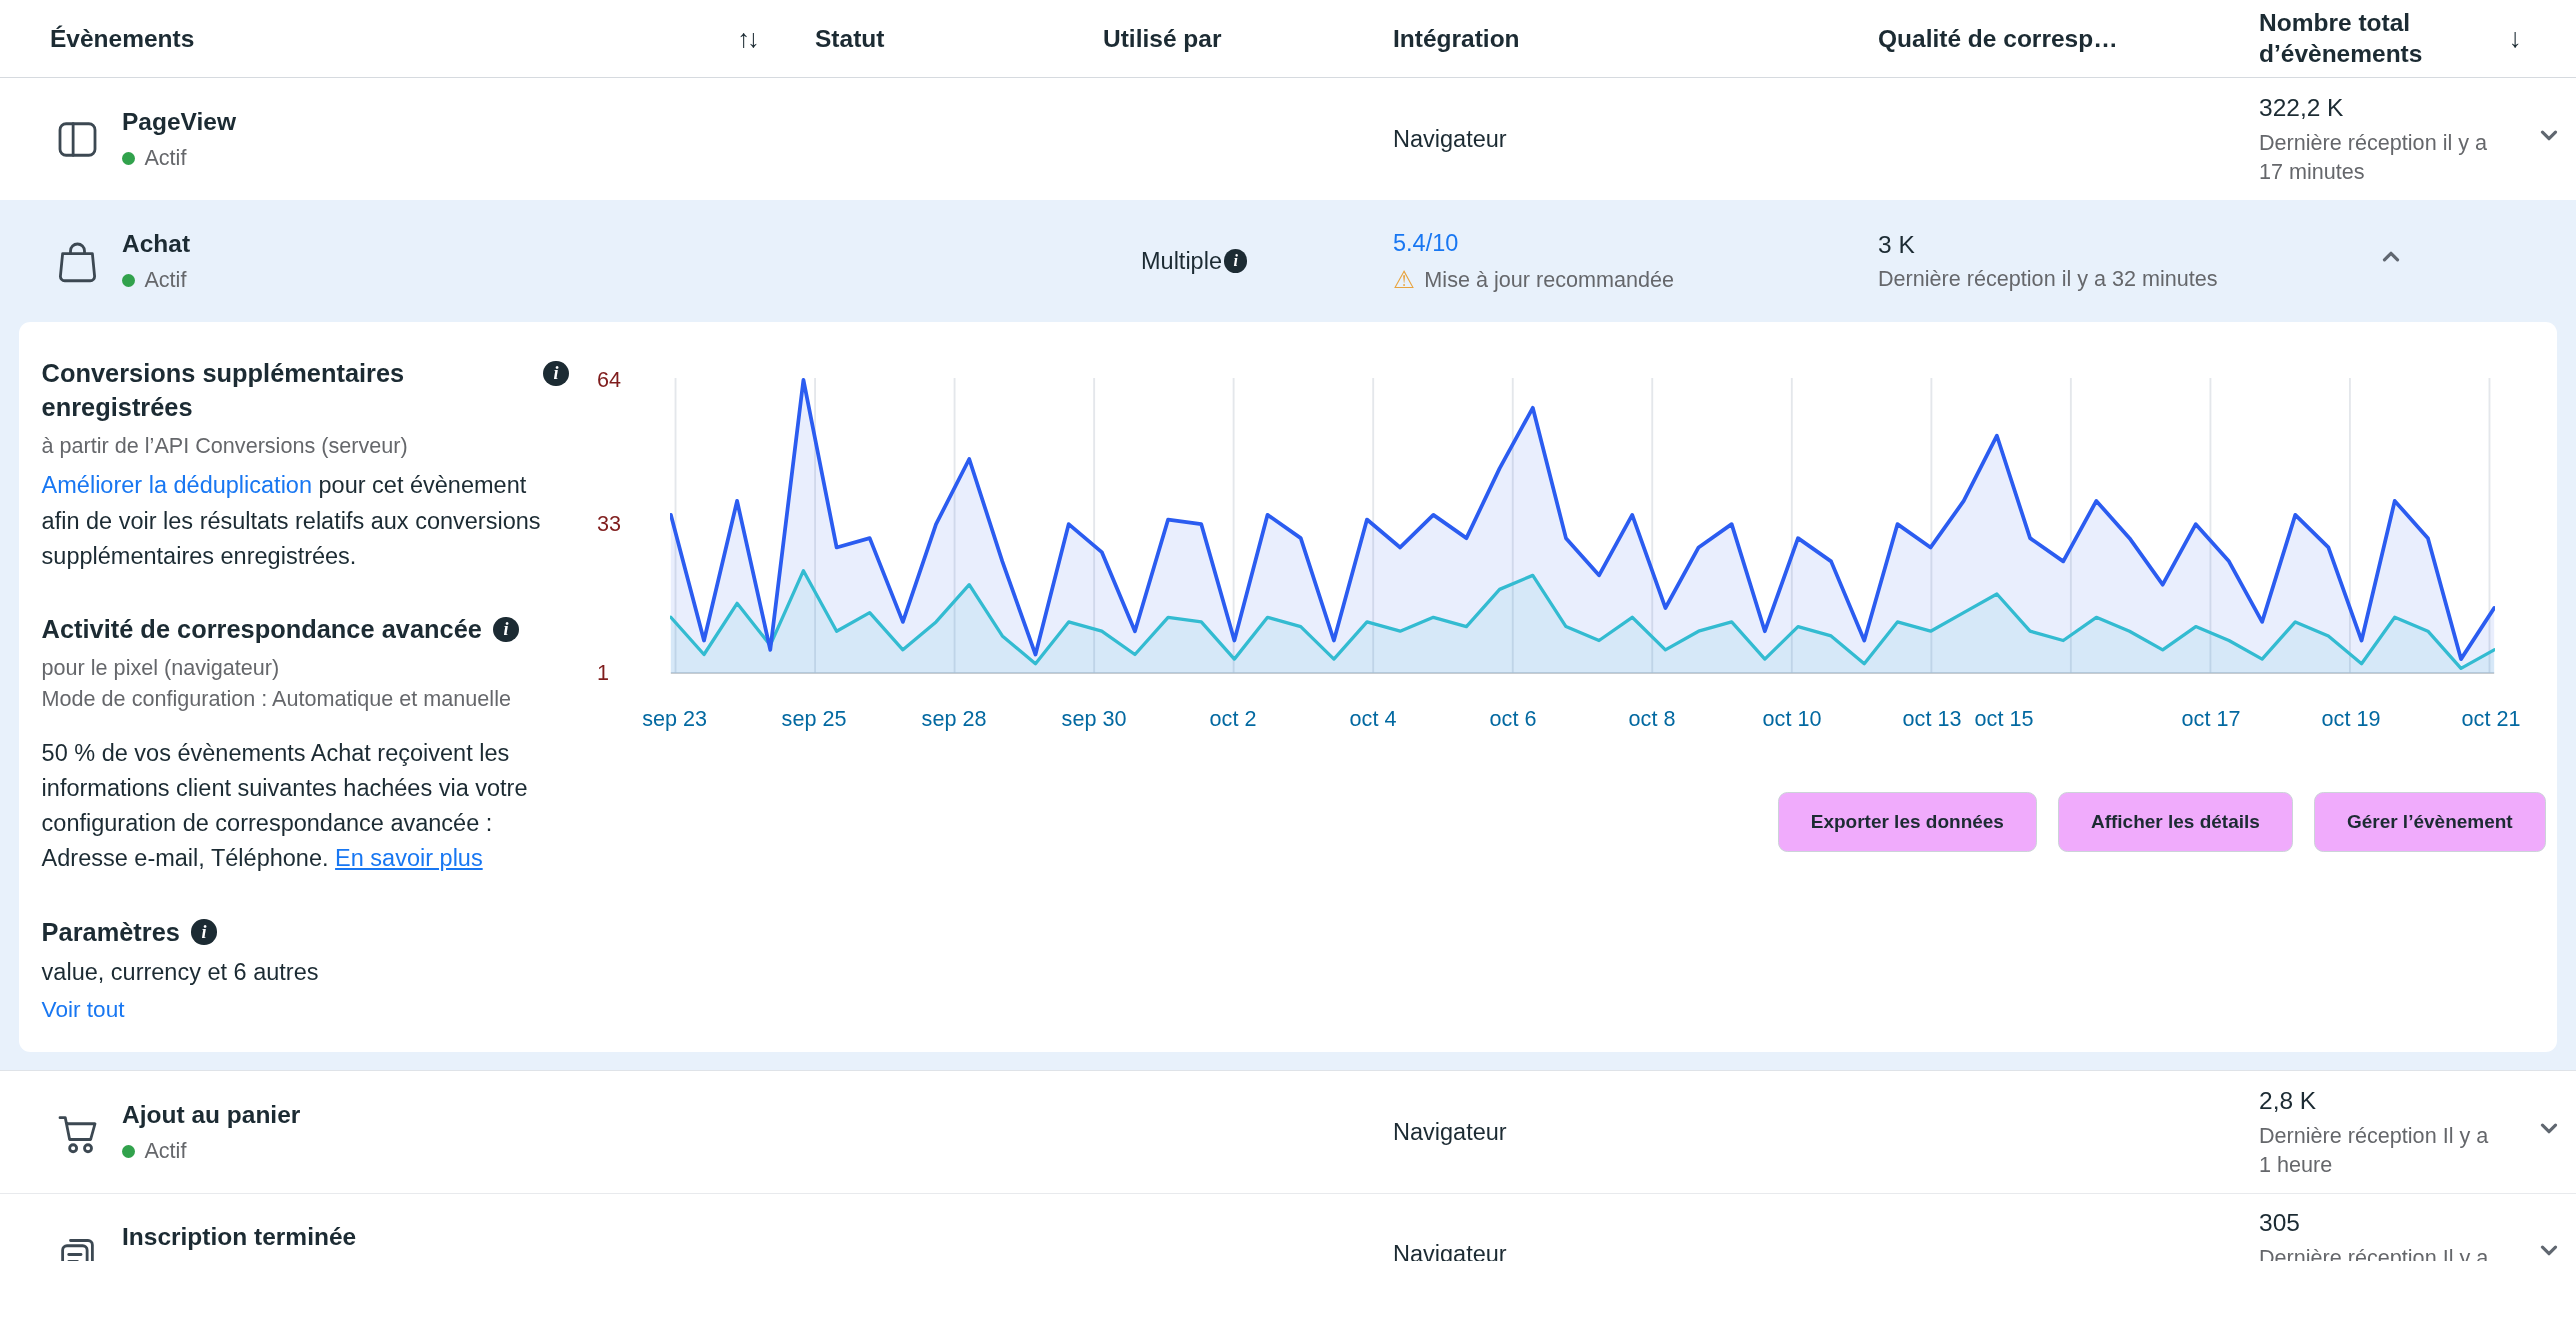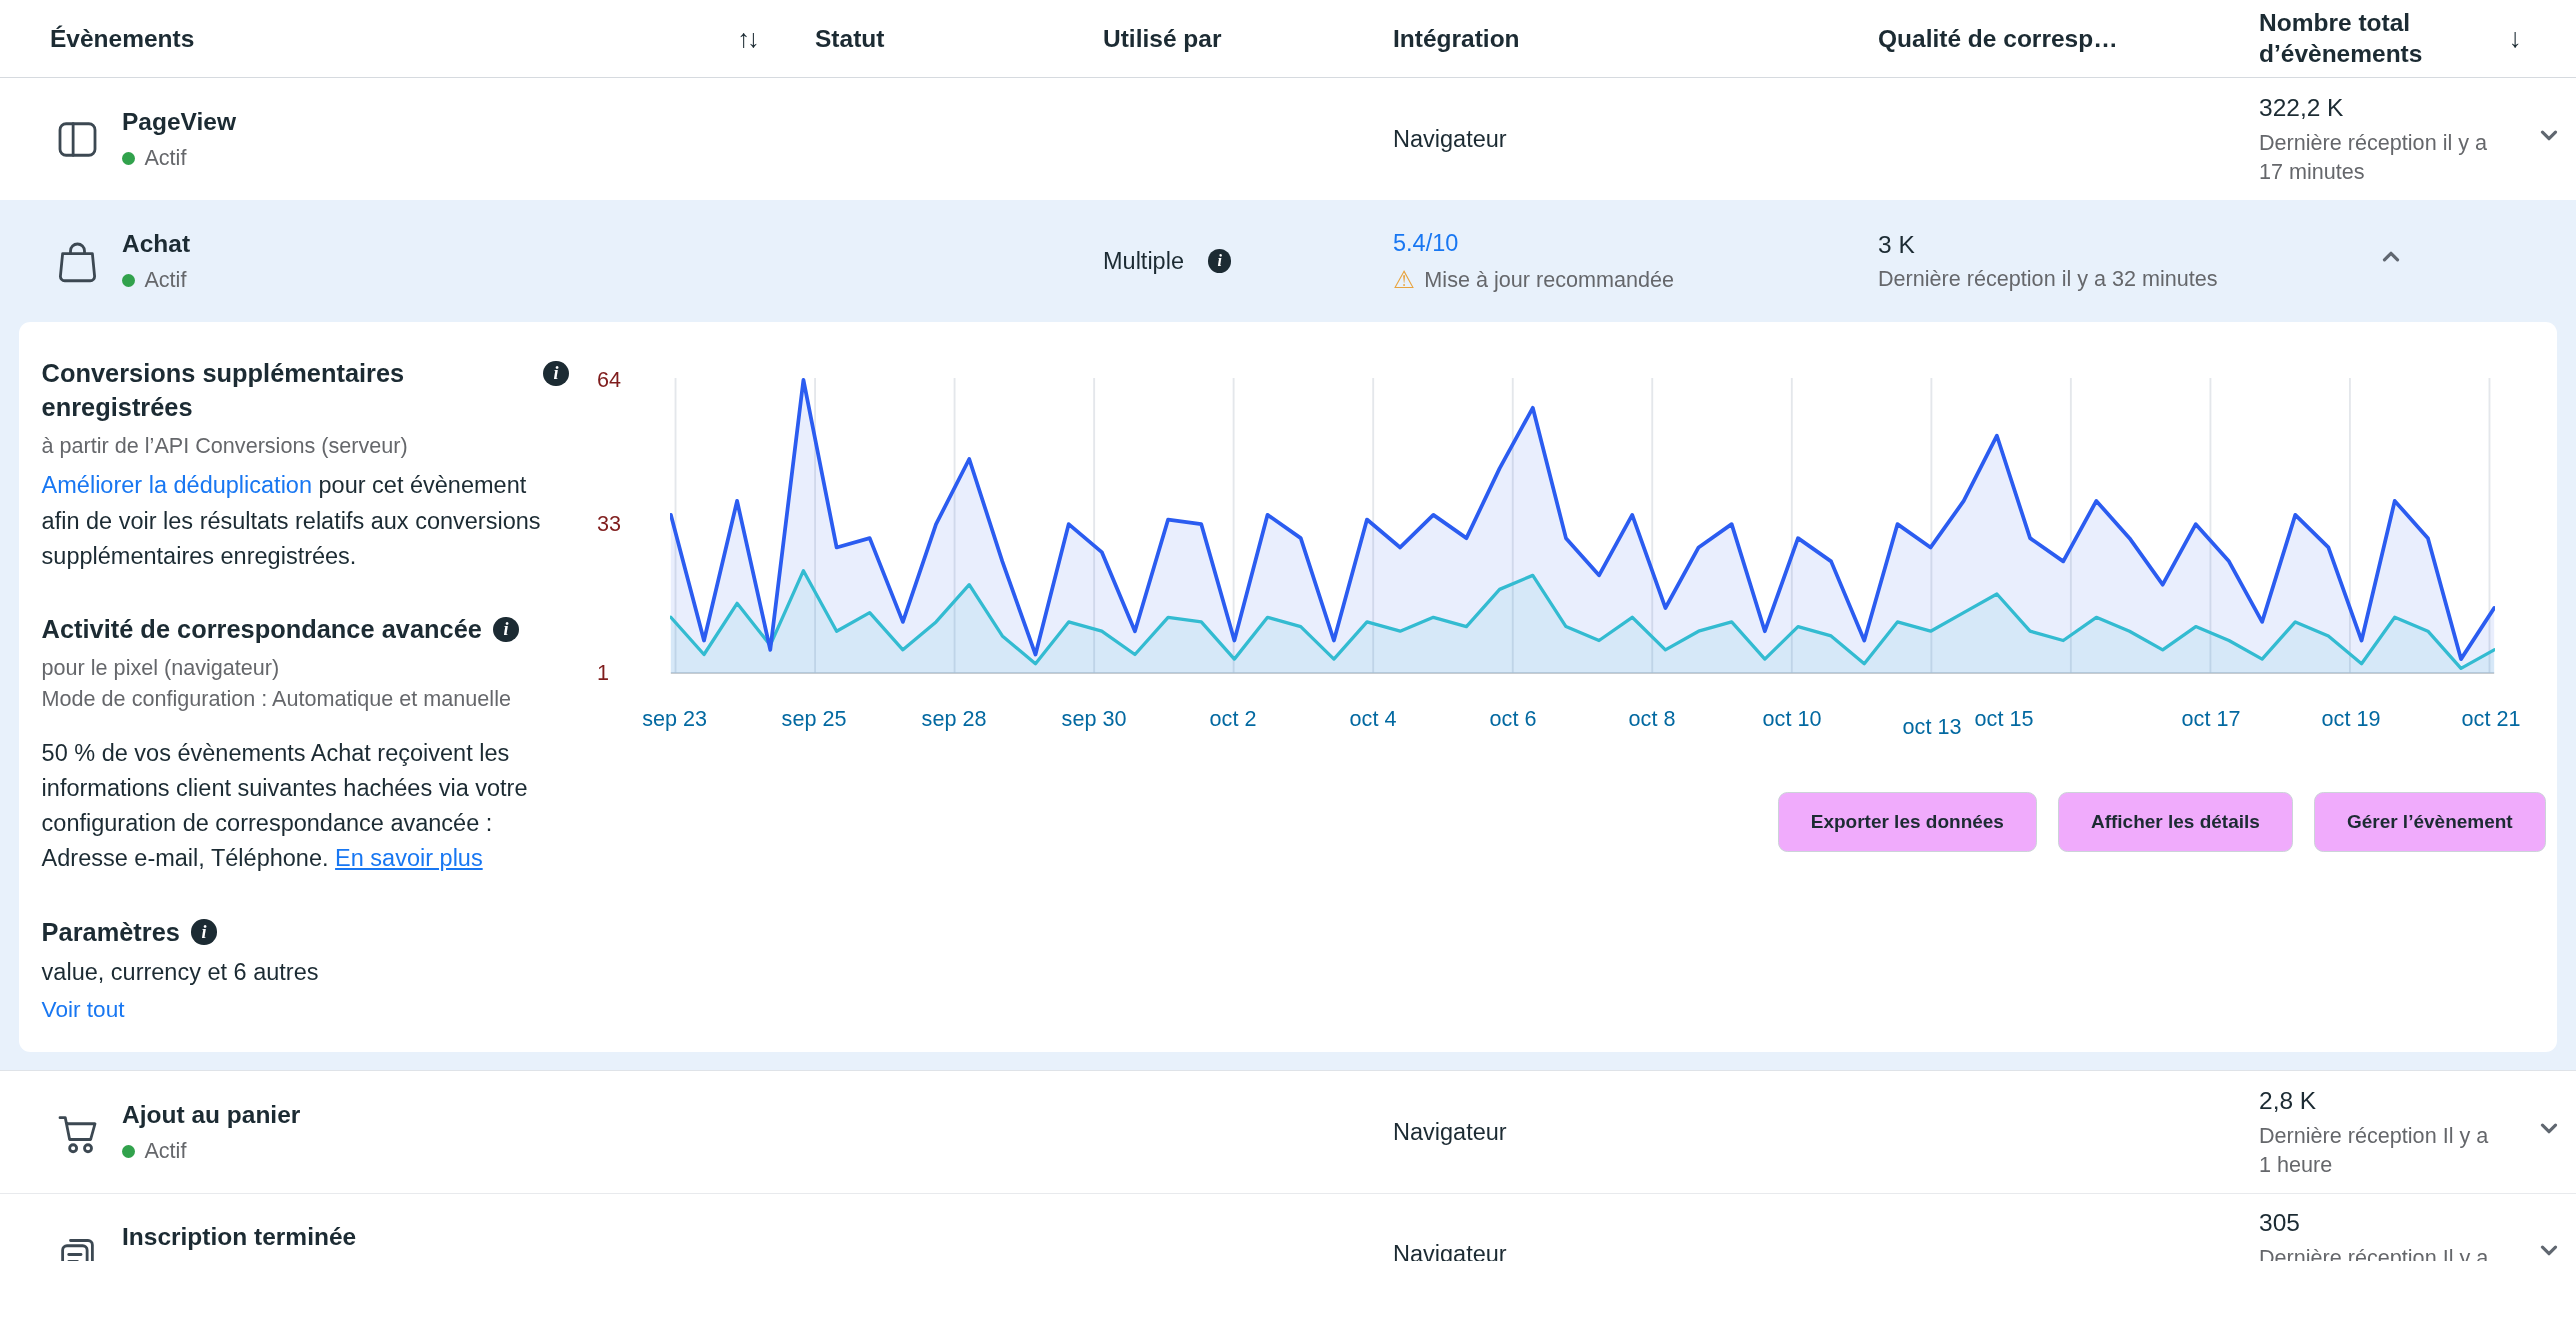--- a/index.html
+++ b/index.html
@@ -39,21 +39,21 @@
   .warn { color:#e8a33d; font-size:24.5px; line-height:1; }
 
   .cell-chev { display:flex; justify-content:center; padding-right:0 !important; }
   .chev { cursor:pointer; }
   .chev svg { stroke:#606770; fill:none; stroke-width:3.4; stroke-linecap:round; stroke-linejoin:round; }
 
   .info { display:inline-flex; width:25.4px; height:25.4px; border-radius:50%; background:#1c2b33; color:#fff;
           align-items:center; justify-content:center; flex:0 0 25.4px;
           font:italic 700 18px "Liberation Serif","DejaVu Serif",serif; cursor:pointer; }
   .info.small { width:23.5px; height:23.5px; flex-basis:23.5px; font-size:16px; }
-  .integration-flex { display:flex; align-items:center; gap:24px; }
+  .integration-flex { display:flex; align-items:center; gap:2px;margin-left:38px; }
 
   
   .expanded { height:749px; background:#e8f1fb; padding:0 19px 19px 19px; border-bottom:1.9px solid #dfe3e8; }
   .panel { position:relative; width:2538px; height:730px; background:#fff; border-radius:11.3px; }
 
   .left-col { position:absolute; left:22.6px; top:34px; width:527px; }
   .sec-title { display:flex; align-items:flex-start; gap:11.3px; }
   .sec-title h3 { font-size:25.4px; font-weight:700; line-height:1.35; }
   .sec-title .info { margin-top:4.7px; }
   .gray { font-size:21.6px; color:#65676b; line-height:1.45; }
@@ -229,21 +229,21 @@
         <div id="x-ticks">
             <span style="left: 4.7px;">sep 23</span>
             <span style="left: 144px;">sep 25</span>
             <span style="left: 284px;">sep 28</span>
             <span style="left: 424px;">sep 30</span>
             <span style="left: 563px;">oct 2</span>
             <span style="left: 703px;">oct 4</span>
             <span style="left: 843px;">oct 6</span>
             <span style="left: 982px;">oct 8</span>
             <span style="left: 1122px;">oct 10</span>
-            <span style="left: 1262px; margin-top: 8px;">oct 13</span>
+            <span style="left: 1262px;">oct 13</span>
             <span style="left: 1334px;">oct 15</span>
             <span style="left: 1541px;">oct 17</span>
             <span style="left: 1681px;">oct 19</span>
             <span style="left: 1821px;">oct 21</span>
           </div>
       </div>
 
       <div class="actions">
         <button class="btn">Exporter les données</button>
         <button class="btn">Afficher les détails</button>

